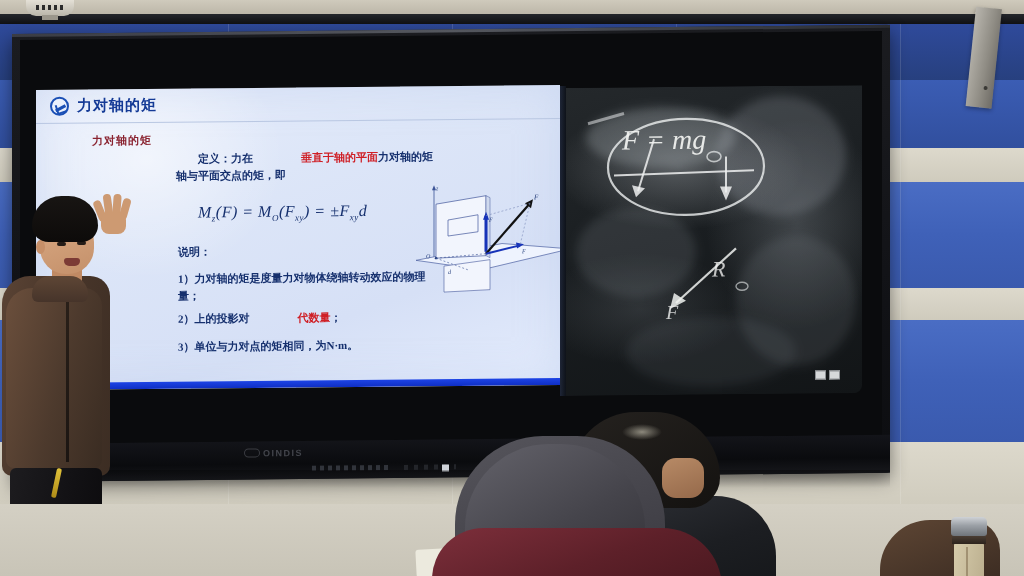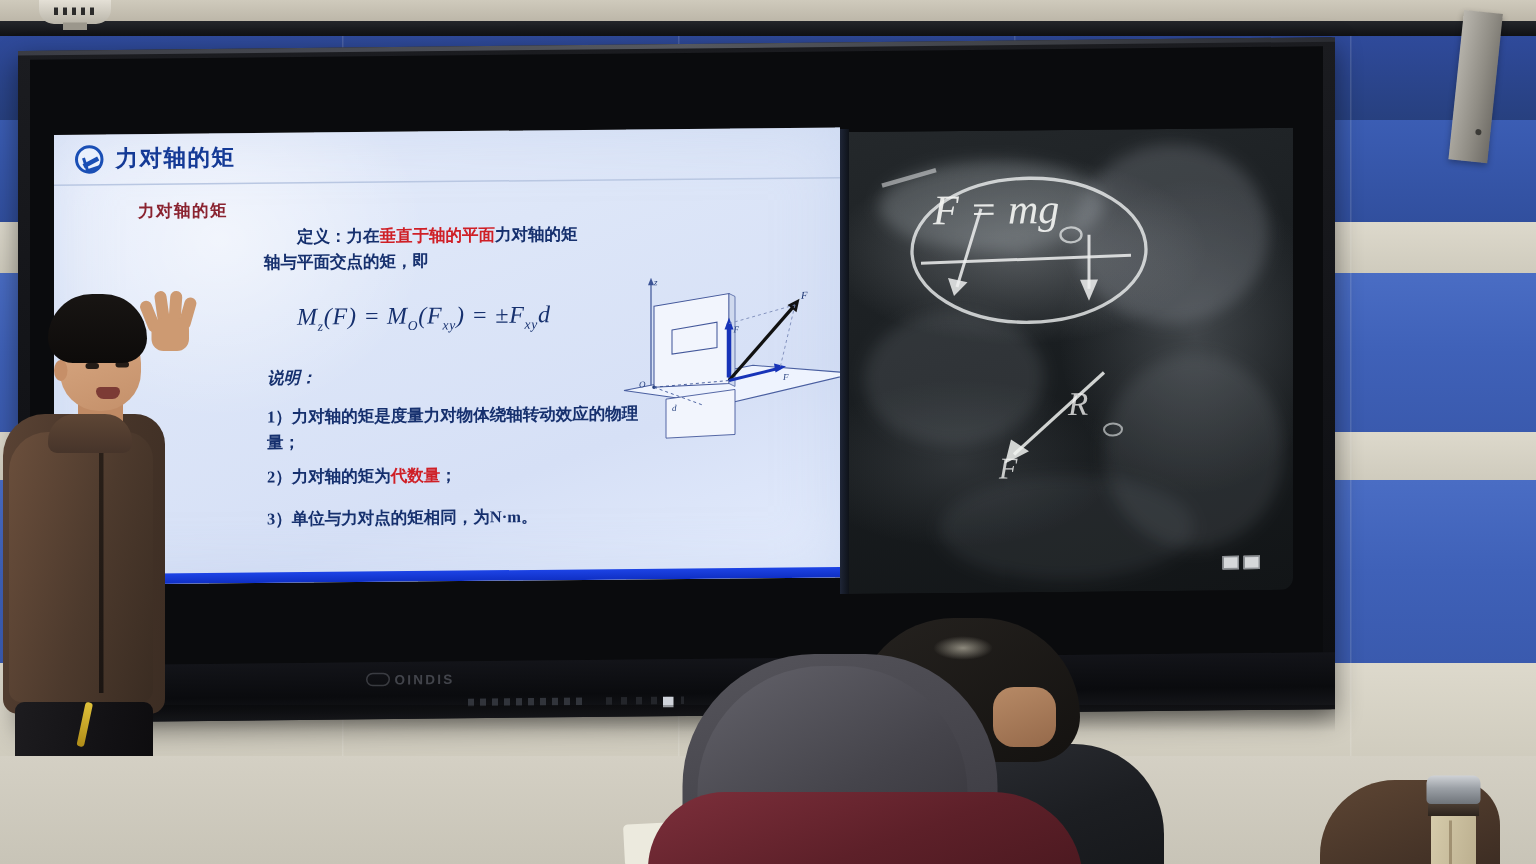--- a/index.html
+++ b/index.html
@@ -84,27 +84,27 @@
   .logo-circle::after { content:""; position:absolute; left:4px; top:5px;
      width:8px; height:8px; border-left:2.5px solid #1a4fb5; border-bottom:2.5px solid #1a4fb5;
      transform: rotate(-18deg); }
   .header-title { font-size:15px; font-weight:700; color:#143a96; letter-spacing:1px; }
 
   .slide-h2 { position:absolute; left:56px; top:44px; font-size:11px; font-weight:700;
      color:#8a2330; letter-spacing:1px; }
   .def-block { position:absolute; left:140px; top:62px; width:260px;
      font-size:11px; line-height:1.55; color:#16306e; font-weight:700; }
   .def-block .ind { display:inline-block; width:22px; }
-  .hl { color:#cf1f26; }
+  .hl { color:#cf1f26;margin-left:48px; }
   .formula { position:absolute; left:162px; top:115px; font-family:"Liberation Serif", serif;
      font-size:16px; font-style:italic; color:#16306e; letter-spacing:.5px; white-space:nowrap; }
   .formula sub { font-size:9px; font-style:italic; }
 
   .notes-label { position:absolute; left:142px; top:156px; font-size:11px; color:#16306e;
-     font-family:"Liberation Serif", serif; font-weight:700;font-style:italic; }
+     font-family:"Liberation Serif", serif; font-weight:700; }
   .note { position:absolute; left:142px; width:255px; font-size:11px; line-height:1.5;
      color:#16306e; font-family:"Liberation Serif", serif; font-weight:700; }
   .note.n1 { top:182px; }
   .note.n2 { top:222px; }
   .note.n3 { top:250px; }
   .note .b { font-weight:700; }
 
   .slide-bottom-bar { position:absolute; left:0; bottom:0; width:524px; height:7px;
      background: linear-gradient(180deg,#1d44e6,#0f2fc4); }
 
@@ -271,21 +271,21 @@
       <span>=</span>
       <span>±</span><span>F</span><sub>xy</sub><span>d</span>
     </div>
 
     <div class="notes-label">说明：</div>
 
     <div class="note n1">
       <span class="b">1）</span><span>力对轴的矩是度量力对物体绕轴转动效应的物理量；</span>
     </div>
     <div class="note n2">
-      <span class="b">2）</span><span>力对轴的矩为</span><span class="hl">代数量</span><span>；</span>
+      <span class="b">2）</span><span>上的投影对</span><span class="hl">代数量</span><span>；</span>
     </div>
     <div class="note n3">
       <span class="b">3）</span><span>单位与力对点的矩相同，为</span><b>N·m</b><span>。</span>
     </div>
 
     <svg class="diagram" viewBox="0 0 166 112">
 
       <line x1="24" y1="6" x2="24" y2="76" stroke="#3b5396" stroke-width="0.8"></line>
       <polygon points="24,3 22,8 26,8" fill="#3b5396"></polygon>
       <text x="26" y="8" font-size="6" font-style="italic" fill="#26407e" font-family="Liberation Serif, serif">z</text>

